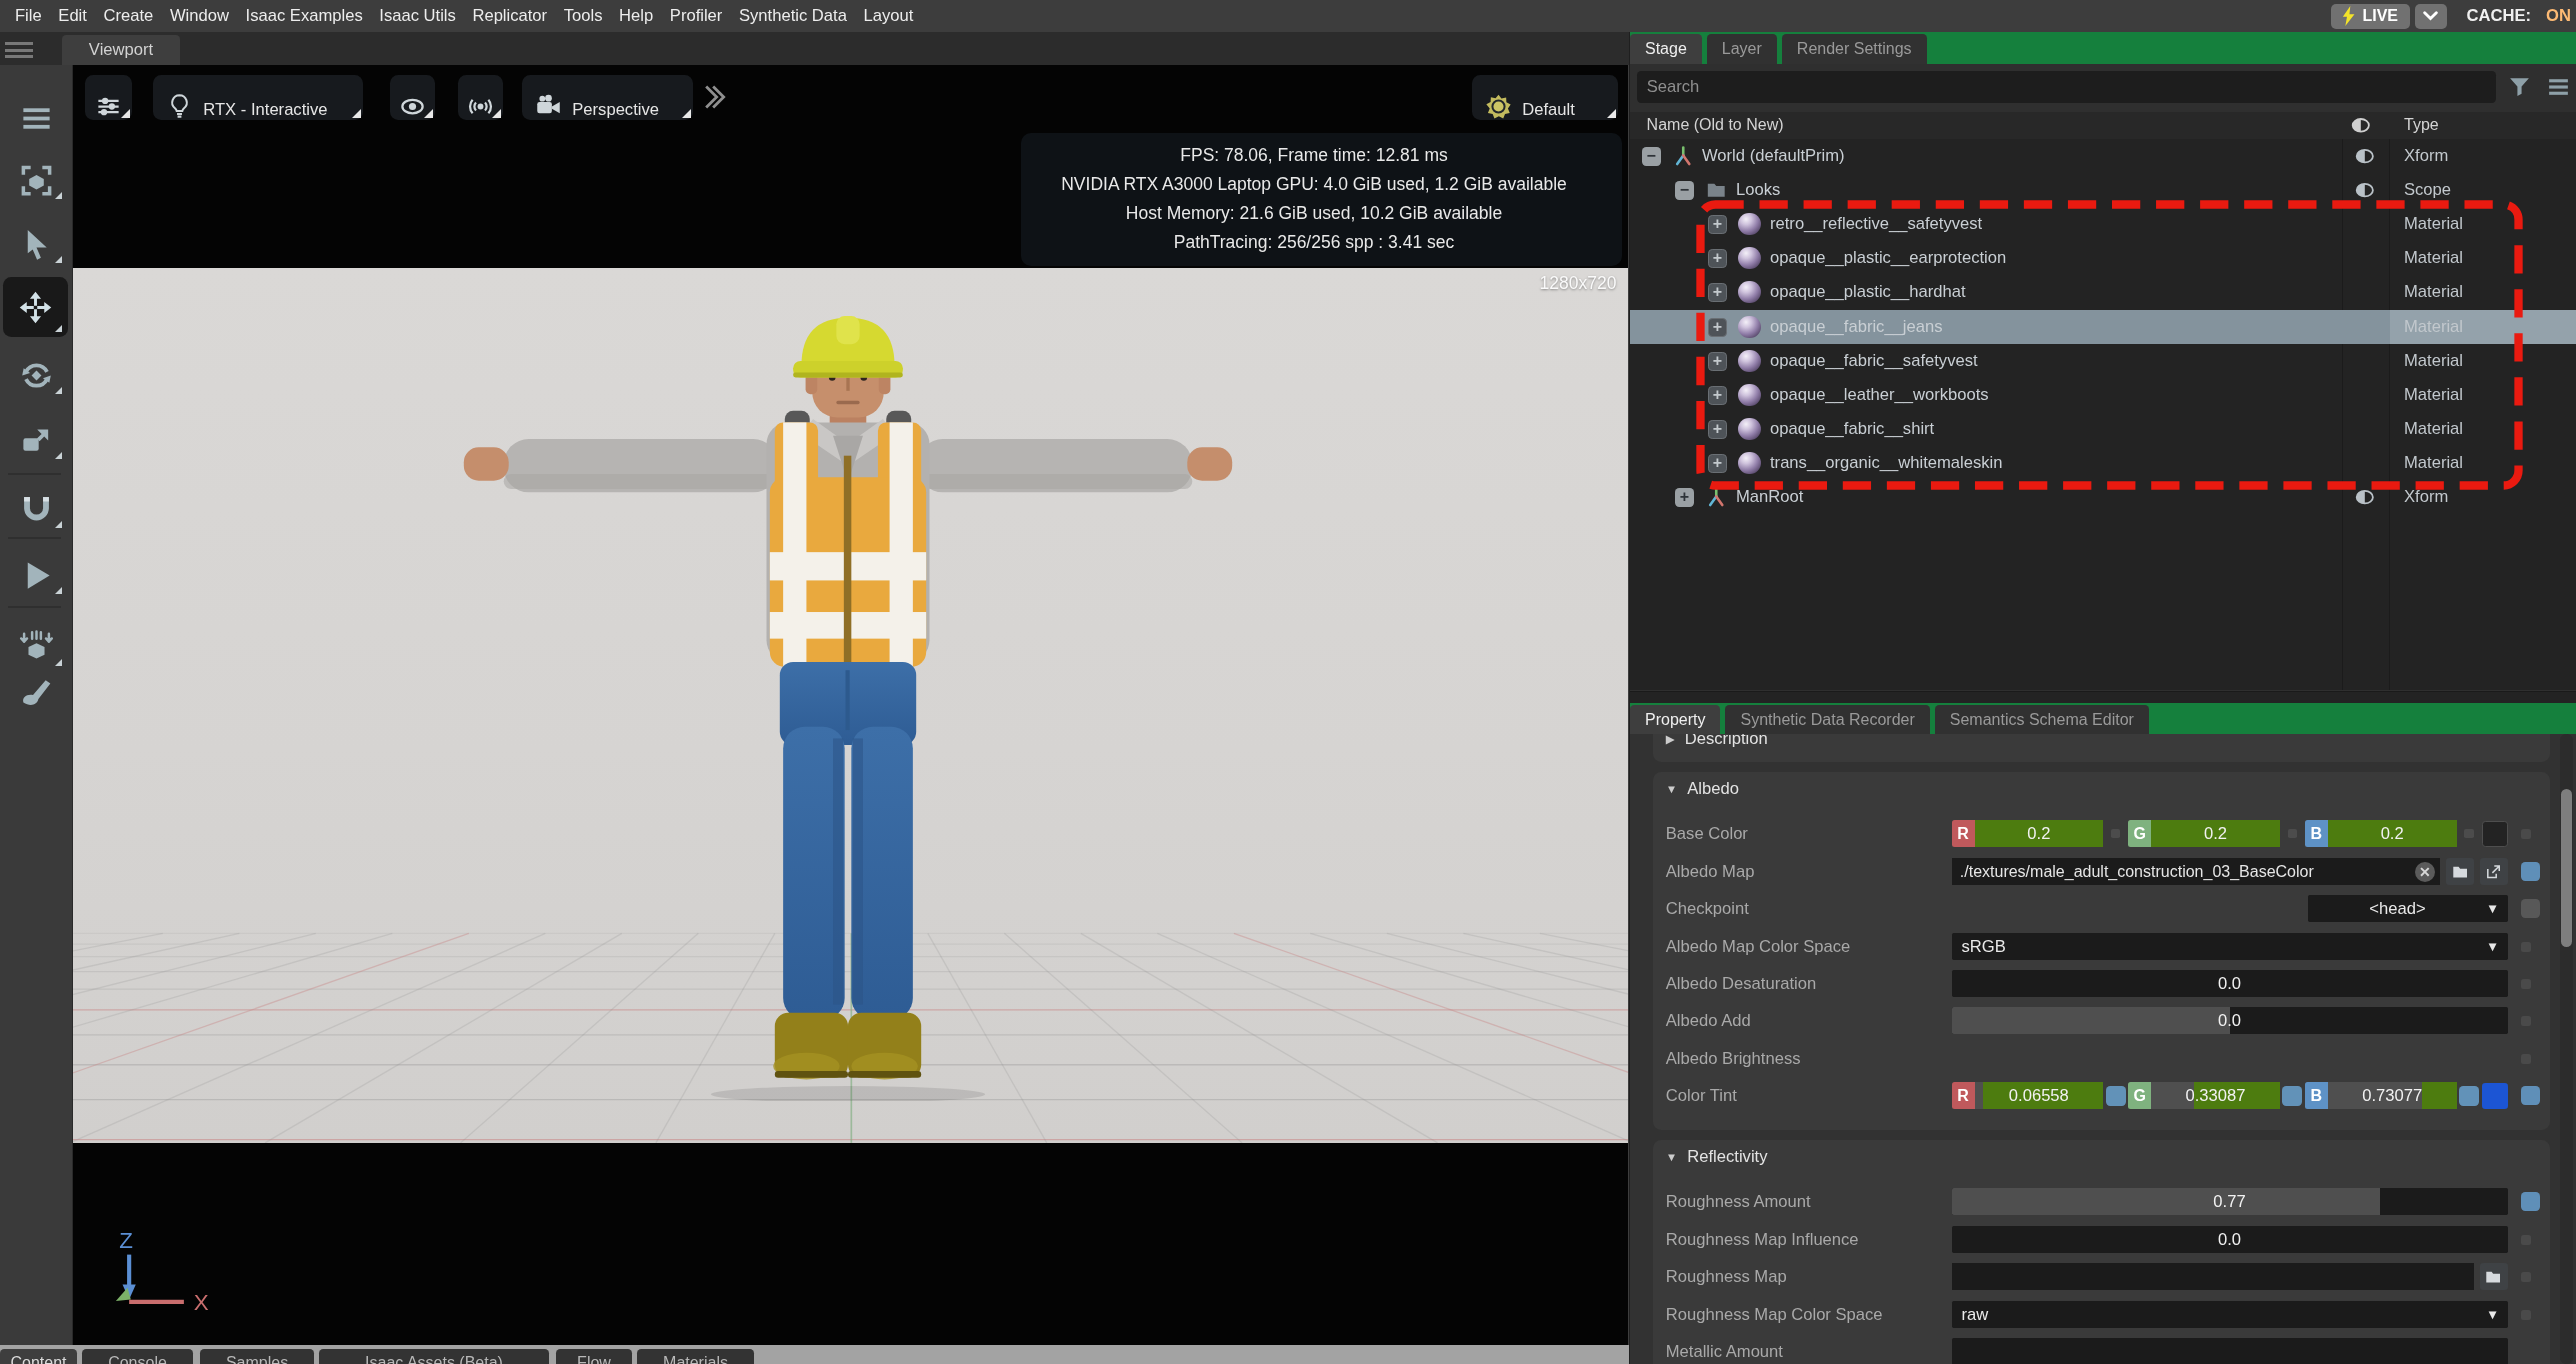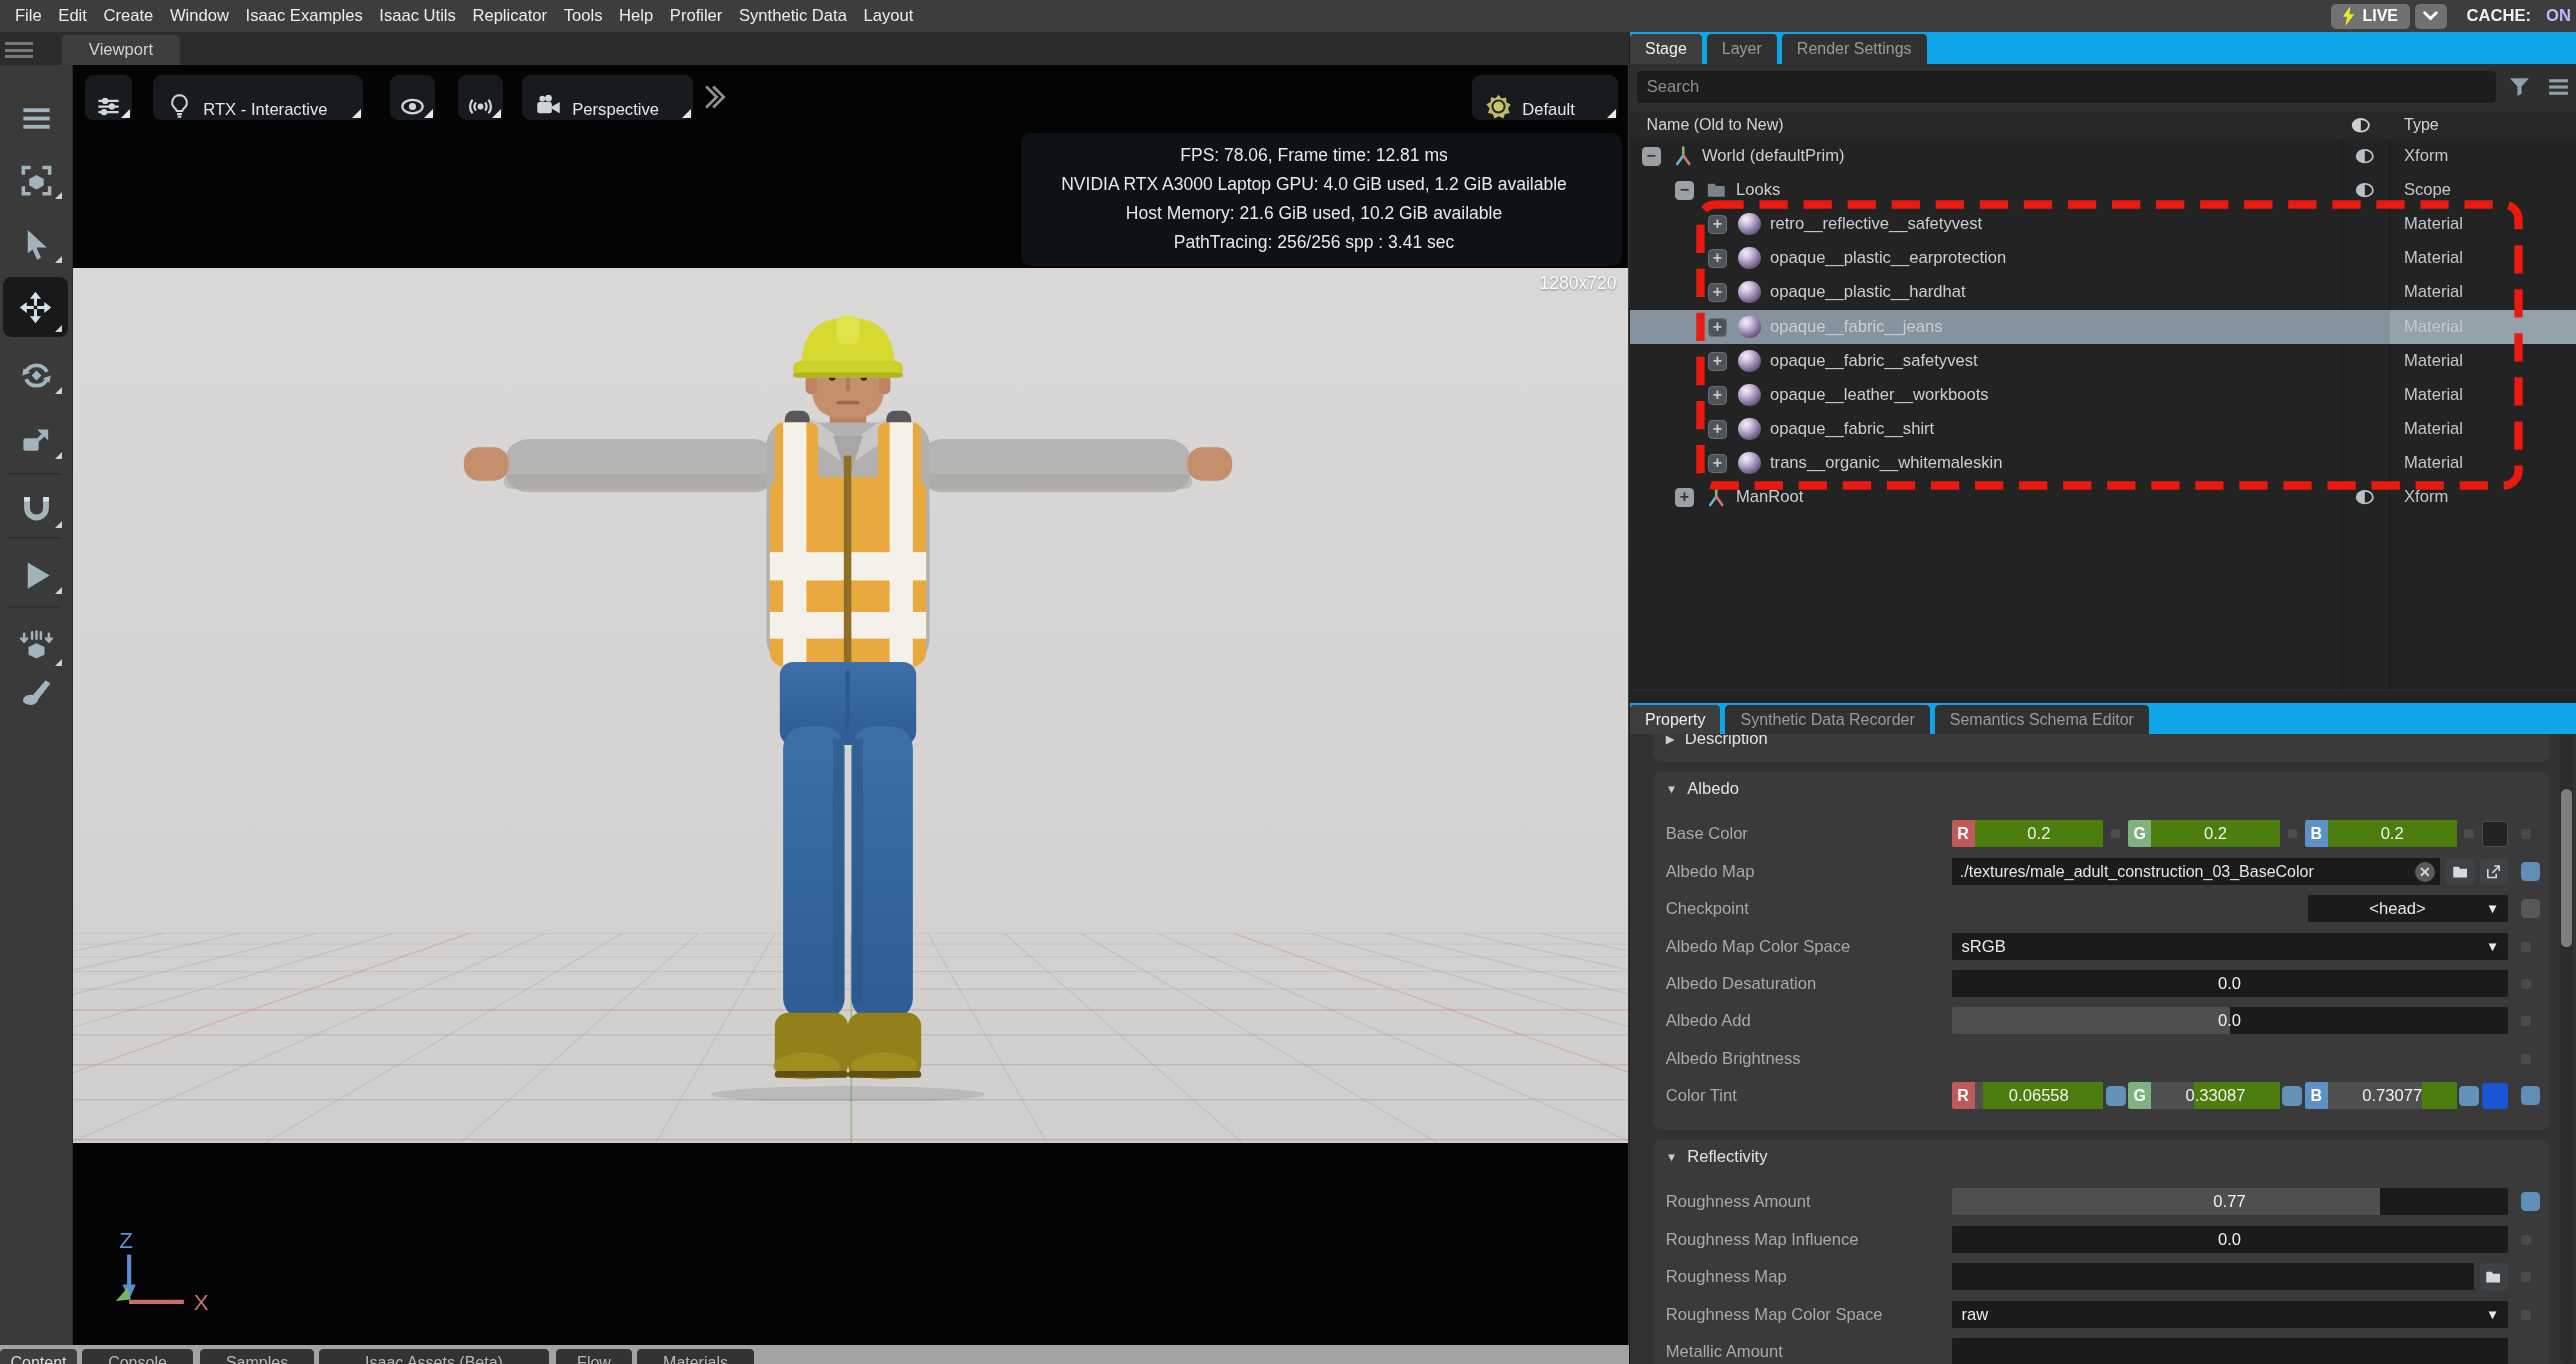--- a/index.html
+++ b/index.html
@@ -10,21 +10,21 @@
   .menubar{position:absolute;left:0;top:0;width:2576px;height:32px;background:#3d3d3d;
            display:flex;align-items:center;justify-content:space-between;z-index:50;}
   .menu-items{display:flex;align-items:center;padding-left:6.7px;}
   .menu-item{padding:0 8.3px;font-size:16.6px;line-height:32px;color:#ededed;cursor:default;}
   .menu-right{display:flex;align-items:center;padding-right:5px;}
   .live-btn{display:flex;align-items:center;gap:6.7px;background:#717171;border-radius:5px;
             height:25px;padding:0 11.6px;font-weight:bold;font-size:16px;color:#fff;}
   .live-chevron{width:32px;height:25px;background:#717171;border-radius:5px;margin-left:5px;
             display:flex;align-items:center;justify-content:center;}
   .cache{margin-left:20px;font-weight:bold;font-size:16.6px;color:#f0f0f0;display:flex;gap:15px;}
-  .cache-on{color:#c4b5fd;}
+  .cache-on{color:#fdba74;}
   
   .vp-tabbar{position:absolute;left:0;top:32px;width:1629px;height:33px;background:#2c2c2c;}
   .dock-grip{position:absolute;left:5px;top:6.7px;width:43px;}
   .dock-grip i{display:block;width:28px;height:3.3px;background:#787878;margin:3.3px 0;}
   .vp-tab{position:absolute;left:62px;top:3.3px;width:118px;height:30px;background:#3e3e3e;
           border-radius:4.2px 4.2px 0 0;color:#d2d2d2;font-size:16.6px;display:flex;
           align-items:center;justify-content:center;}
   
   .left-toolbar{position:absolute;left:0;top:65px;width:72px;height:1280px;background:#3a3a3a;
                 border-right:1.7px solid #2a2a2a;z-index:5;}
@@ -59,21 +59,21 @@
   .axis-gizmo{position:absolute;left:18.3px;top:1158px;z-index:4;}
   
   .bottom-tabs{position:absolute;left:0;top:1345px;width:1629px;height:19px;background:#a3a3a3;
                overflow:hidden;z-index:6;}
   .b-tab{position:absolute;top:4.2px;height:28px;background:#333;border-radius:4.2px 4.2px 0 0;
          color:#b9b9b9;font-size:16px;padding-top:5px;text-align:center;box-sizing:border-box;}
   .b-tab.active{background:#3e3e3e;color:#dcdcdc;}
   
   .right-panel{position:absolute;left:1629px;top:32px;width:947px;height:1332px;
                background:#2f2f2f;border-left:1.7px solid #1f1f1f;box-sizing:border-box;}
-  .stage-tabs,.prop-tabs{position:absolute;left:0;width:947px;height:32px;background:#0ea5e9;
+  .stage-tabs,.prop-tabs{position:absolute;left:0;width:947px;height:32px;background:#15803d;
                display:flex;align-items:flex-end;}
   .stage-tabs{top:0;} 
   .r-tab{height:30px;padding:0 15px;margin-right:5px;background:#313131;border-radius:4.2px 4.2px 0 0;
          color:#9a9a9a;font-size:16px;display:flex;align-items:center;}
   .r-tab.active{background:#3e3e3e;color:#efefef;}
   .search-row{position:absolute;left:6.7px;top:38px;width:934px;height:33px;display:flex;align-items:center;}
   .search-input{width:860px;height:32px;background:#1d1d1d;border-radius:4.2px;color:#8f8f8f;
                 font-size:16.6px;display:flex;align-items:center;padding-left:10px;box-sizing:border-box;}
   .search-icons{display:flex;gap:13.3px;margin-left:11.6px;color:#8ea0a8;}
   .tree-header{position:absolute;left:0;top:80px;width:947px;height:27px;background:#282828;

